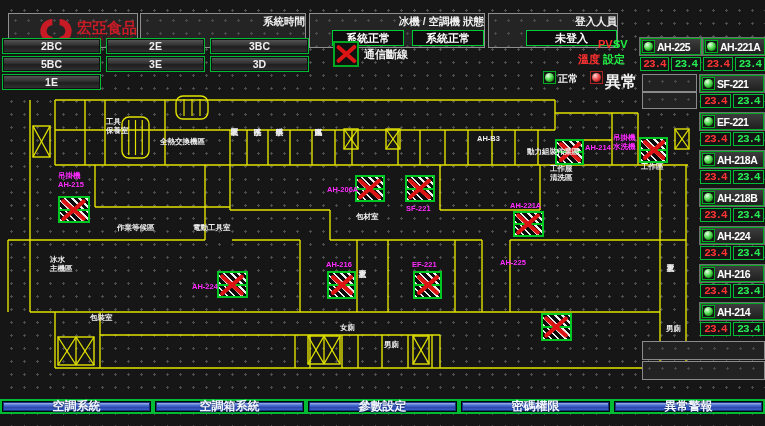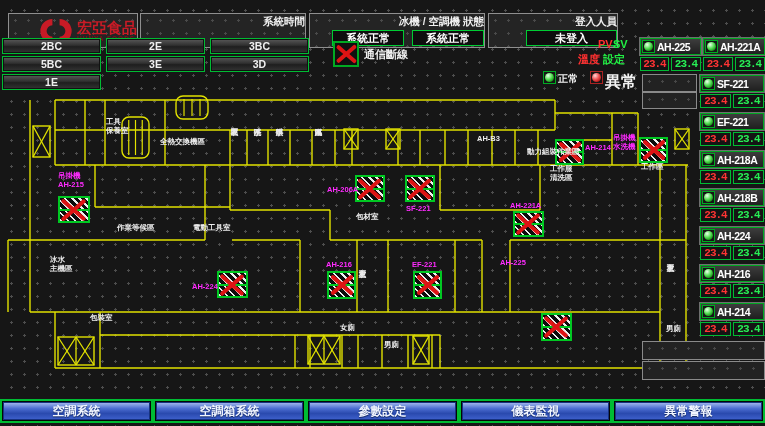--- a/index.html
+++ b/index.html
@@ -61,21 +61,21 @@
   #plan{position:absolute;left:0;top:0;width:765px;height:426px;}
   #plan-svg{position:absolute;left:0;top:0;}
   .plan-label{position:absolute;font-size:7.5px;line-height:8.5px;font-weight:bold;white-space:pre;
     color:#ececec;z-index:3;}
   .plan-label.magenta{color:#ff2bff;}
   .plan-label.vert{writing-mode:vertical-rl;text-orientation:upright;line-height:9px;letter-spacing:0px;}
   .ahu{position:absolute;border:2px solid #00c822;background:#00c822;box-sizing:border-box;
     display:flex;flex-direction:column;gap:2px;z-index:2;}
   .hatch{flex:1;background:repeating-linear-gradient(45deg,#f0f0f0 0px,#f0f0f0 2px,#0c0c0c 2px,#0c0c0c 5px);}
   
-  .nav{position:absolute;left:0;top:399px;width:765px;height:24px;background:#060606;display:flex;}
+  .nav{position:absolute;left:0;top:399px;width:765px;height:15px;background:#060606;display:flex;}
   .nav-cell{flex:1;border:2px solid #00bb33;box-sizing:border-box;display:flex;}
   .nav-btn{flex:1;margin:1px;background:linear-gradient(180deg,#9cb4ea 0%,#4a6cd0 35%,#2a4aae 65%,#3c5ec9 100%);
     border:1px solid #16327f;color:#f2f6ff;font-size:12px;font-weight:bold;
     display:flex;align-items:center;justify-content:center;text-shadow:0 1px 1px #10255e;}
 </style>
 </head>
 <body>
 
 <div class="page">
 
@@ -399,20 +399,20 @@
       <div class="nav-cell">
         <div class="nav-btn">空調系統</div>
       </div>
       <div class="nav-cell">
         <div class="nav-btn">空調箱系統</div>
       </div>
       <div class="nav-cell">
         <div class="nav-btn">參數設定</div>
       </div>
       <div class="nav-cell">
-        <div class="nav-btn">儀表監視</div>
+        <div class="nav-btn">密碼權限</div>
       </div>
       <div class="nav-cell">
         <div class="nav-btn">異常警報</div>
       </div>
     </div>
 
 </div>
 
 </body></html>

